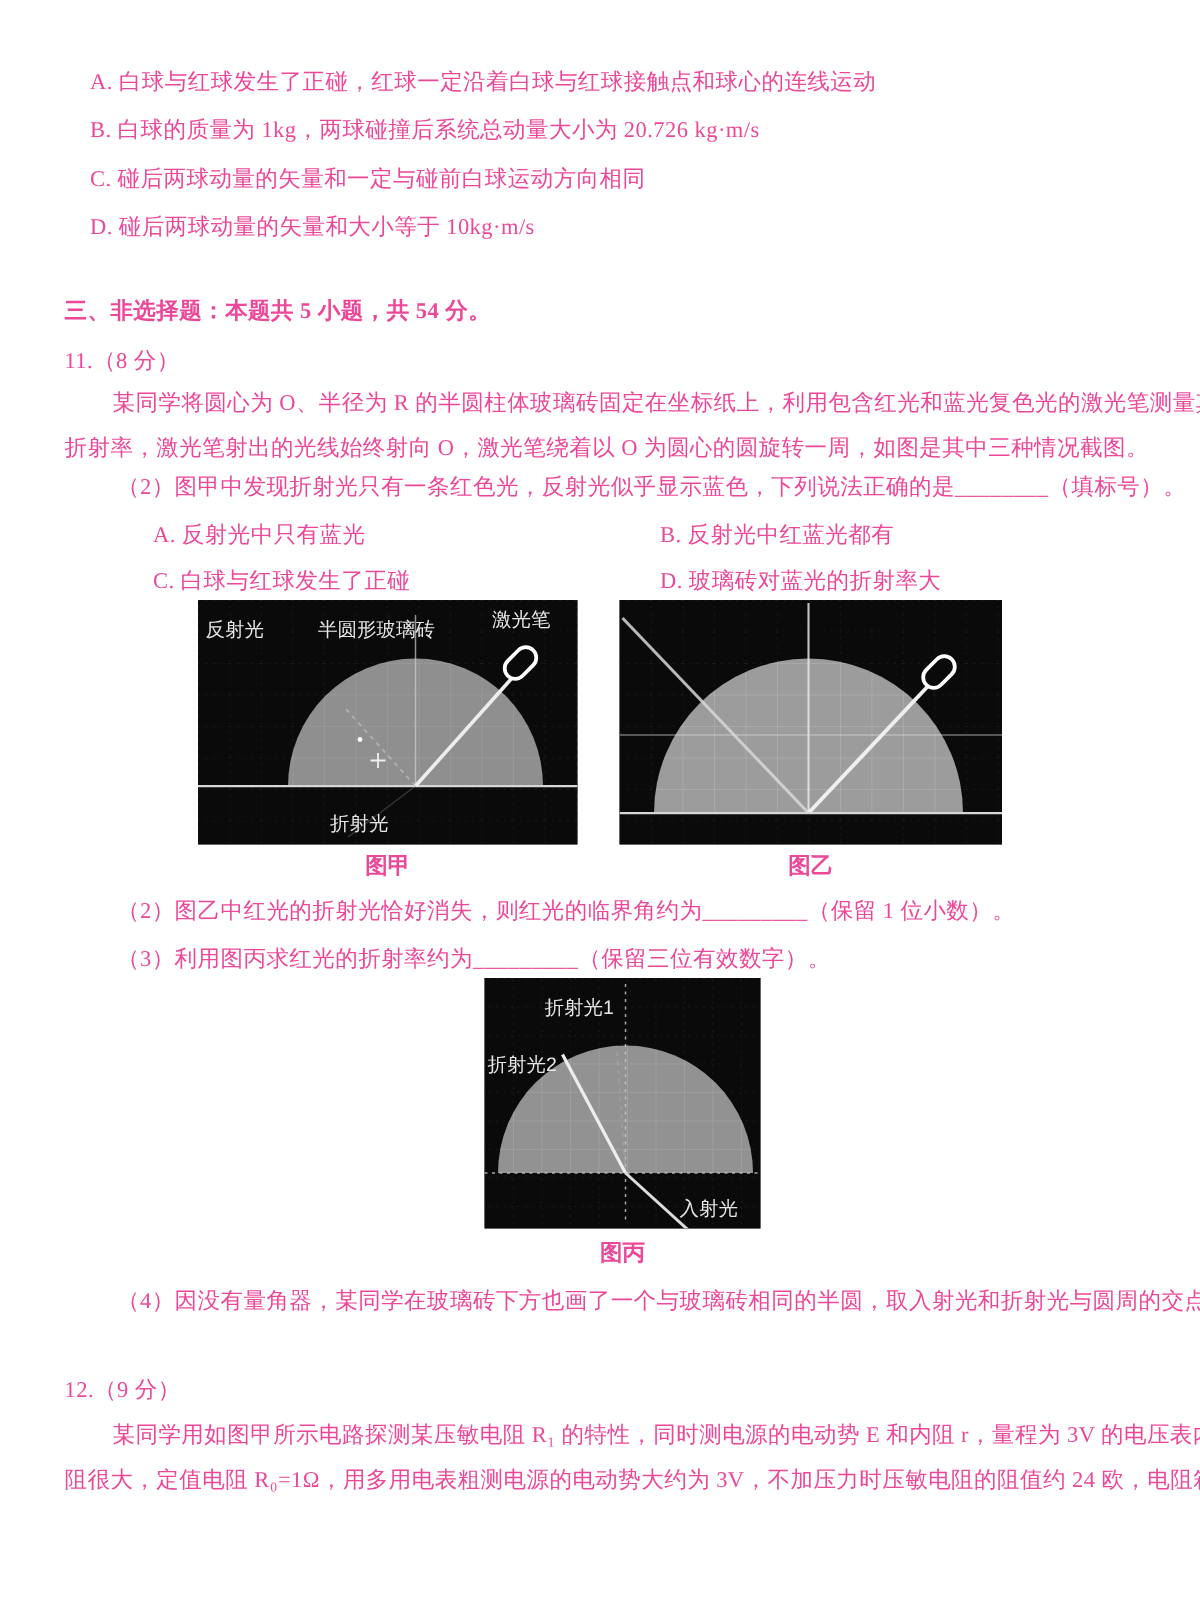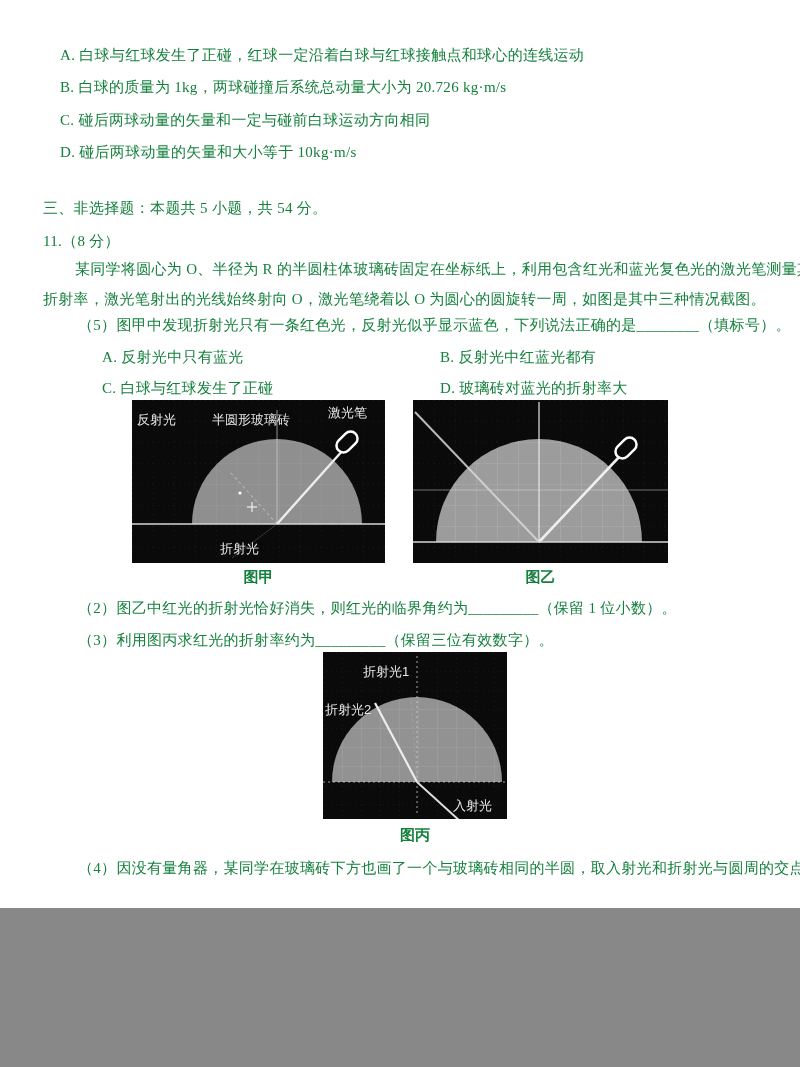--- a/index.html
+++ b/index.html
@@ -1,43 +1,43 @@
 <!DOCTYPE html>
 <html><head>
 <meta charset="utf-8">
 <style>
   html,body{margin:0;padding:0;background:#888;}
   .page{
-    position:relative;width:800px;height:908px;background:#ffffff;
+    position:relative;width:800px;height:1067px;background:#ffffff;
     font-family:"Liberation Serif","DejaVu Serif",serif;
-    color:#15803d;margin:0 auto;overflow:hidden;
+    color:#ec4899;margin:0 auto;overflow:hidden;
   }
   .line{position:absolute;font-size:15px;line-height:20px;letter-spacing:.3px;white-space:nowrap;}
-  .bold{font-weight:normal;}
+  .bold{font-weight:bold;}
   .photo{position:absolute;background:#0a0a0a;}
   .caption{position:absolute;text-align:center;font-size:15px;font-weight:bold;}
   svg{display:block;}
   svg text{font-family:"Liberation Sans","DejaVu Sans",sans-serif;}
 </style>
 </head>
 <body>
 
 <div class="page">
 
   <div class="line" style="left:60px;top:45px">A. 白球与红球发生了正碰，红球一定沿着白球与红球接触点和球心的连线运动</div>
   <div class="line" style="left:60px;top:77px">B. 白球的质量为 1kg，两球碰撞后系统总动量大小为 20.726 kg·m/s</div>
   <div class="line" style="left:60px;top:110px">C. 碰后两球动量的矢量和一定与碰前白球运动方向相同</div>
   <div class="line" style="left:60px;top:142px">D. 碰后两球动量的矢量和大小等于 10kg·m/s</div>
 
   <div class="line bold" style="left:43px;top:198px">三、非选择题：本题共 5 小题，共 54 分。</div>
 
   <div class="line" style="left:43px;top:231px">11.（8 分）</div>
   <div class="line" style="left:75px;top:259px">某同学将圆心为 O、半径为 R 的半圆柱体玻璃砖固定在坐标纸上，利用包含红光和蓝光复色光的激光笔测量其</div>
   <div class="line" style="left:43px;top:289px">折射率，激光笔射出的光线始终射向 O，激光笔绕着以 O 为圆心的圆旋转一周，如图是其中三种情况截图。</div>
-  <div class="line" style="left:78px;top:315px">（5）图甲中发现折射光只有一条红色光，反射光似乎显示蓝色，下列说法正确的是________（填标号）。</div>
+  <div class="line" style="left:78px;top:315px">（2）图甲中发现折射光只有一条红色光，反射光似乎显示蓝色，下列说法正确的是________（填标号）。</div>
   <div class="line" style="left:102px;top:347px">A. 反射光中只有蓝光</div>
   <div class="line" style="left:440px;top:347px">B. 反射光中红蓝光都有</div>
   <div class="line" style="left:102px;top:378px">C. 白球与红球发生了正碰</div>
   <div class="line" style="left:440px;top:378px">D. 玻璃砖对蓝光的折射率大</div>
 
   <div class="photo" style="left:132px;top:400px;width:253px;height:163px">
     <svg width="253" height="163" viewBox="0 0 253 163">
       <defs>
         <pattern id="grid-out-jia" width="21" height="21" patternUnits="userSpaceOnUse">
           <path d="M21 0H0V21" fill="none" stroke="#242424" stroke-width="1" stroke-dasharray="1 4"></path>

